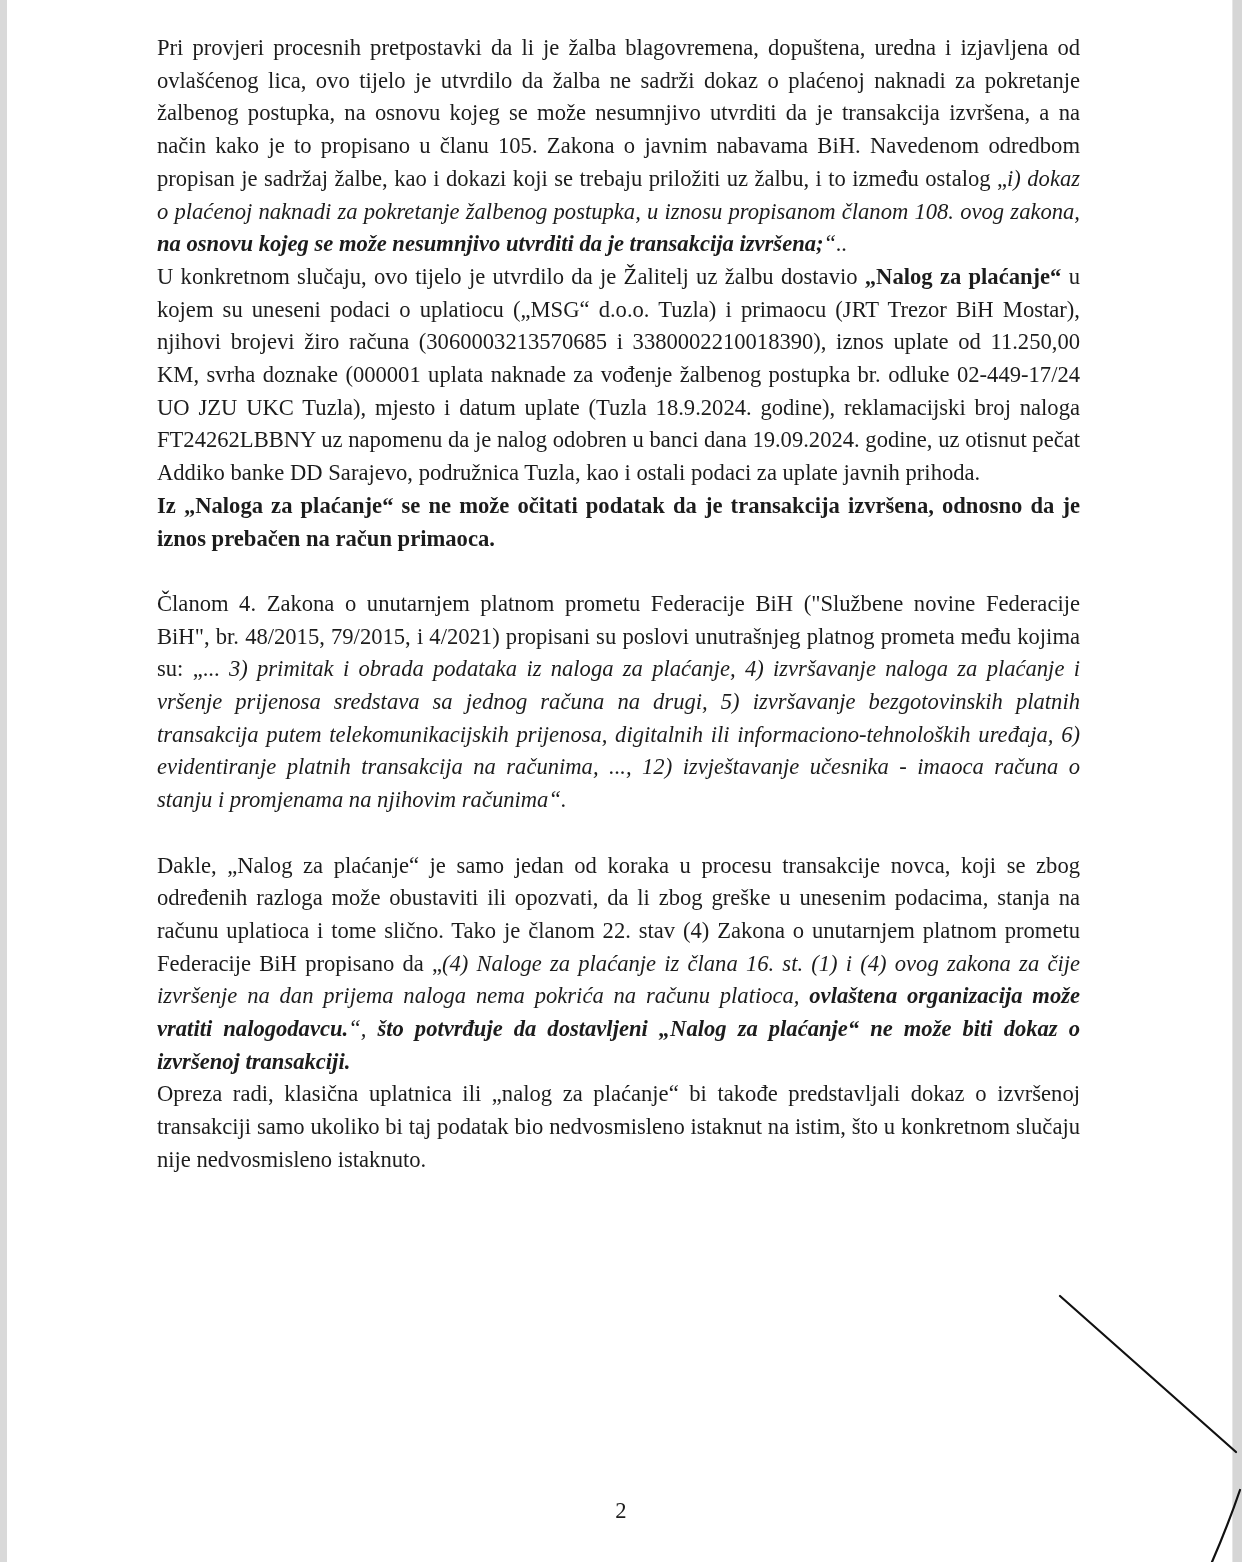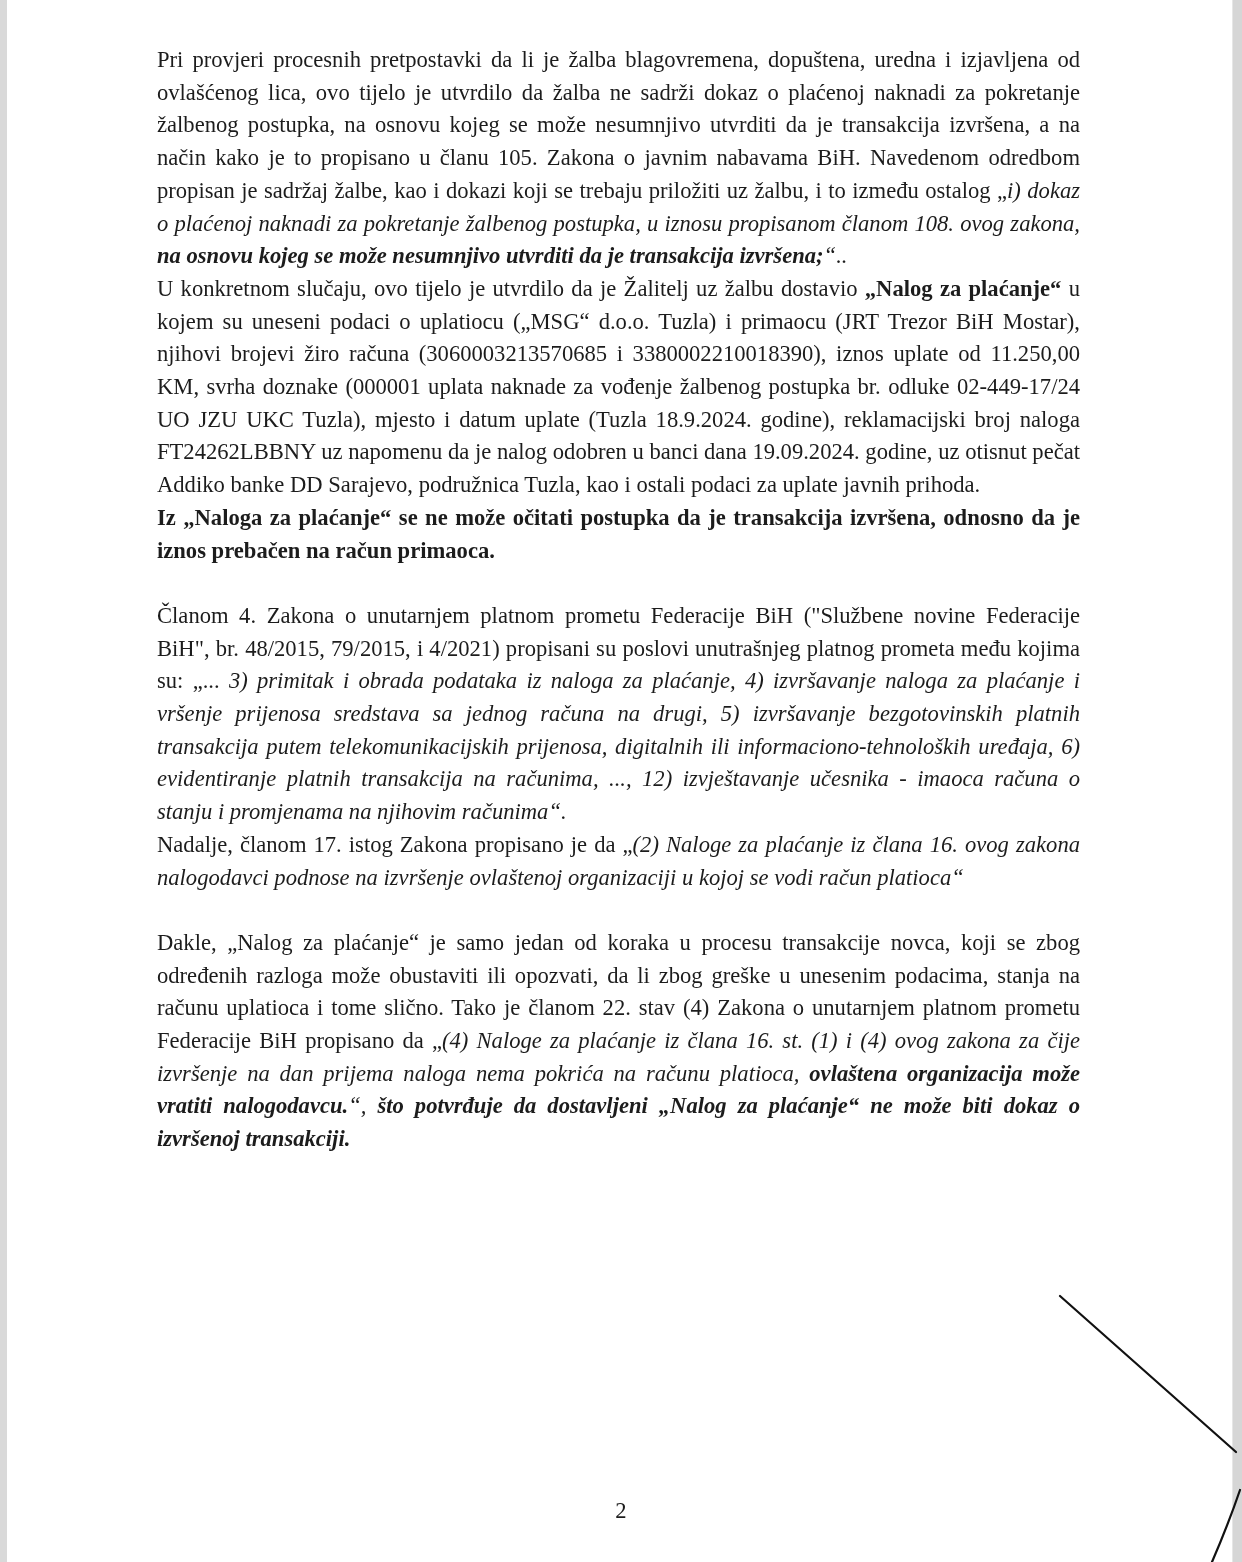--- a/index.html
+++ b/index.html
@@ -5,21 +5,21 @@
   html, body { margin: 0; padding: 0; }
   body {
     width: 1242px; height: 1562px; position: relative; overflow: hidden;
     background: #ffffff;
     font-family: "Liberation Serif", "DejaVu Serif", serif;
     color: #1c1c1c;
   }
   .edge-left { position: absolute; left: 0; top: 0; width: 7px; height: 1562px; background: #d9d9d9; }
   .edge-right { position: absolute; left: 1232px; top: 0; width: 10px; height: 1562px; background: #d6d6d6; border-left: 1px solid #e6e6e6; }
   .page {
-    position: absolute; left: 157px; top: 44px; width: 923px;
+    position: absolute; left: 157px; top: 32px; width: 923px;
     font-size: 22.6px; line-height: 32.7px;
     text-align: justify;
   }
   .page p { margin: 0; }
   .gap { height: 32.7px; }
   .it { font-style: italic; }
   .b { font-weight: bold; }
   .u { }
   .page-number {
     position: absolute; left: 0; width: 1242px; top: 1498px; text-align: center;
@@ -29,26 +29,26 @@
 </style>
 </head>
 <body>
 
 <div class="edge-left"></div>
 <div class="edge-right"></div>
 
 <div class="page">
   <p><span>Pri provjeri procesnih pretpostavki da li je žalba blagovremena, dopuštena, uredna i izjavljena od ovlašćenog lica, ovo tijelo je utvrdilo da žalba ne sadrži dokaz o plaćenoj naknadi za pokretanje žalbenog postupka, na osnovu kojeg se može nesumnjivo utvrditi da je transakcija izvršena, a na način kako je to propisano u članu 105. Zakona o javnim nabavama BiH. Navedenom odredbom propisan je sadržaj žalbe, kao i dokazi koji se trebaju priložiti uz žalbu, i to između ostalog  „</span><span class="it">i) dokaz o plaćenoj naknadi za pokretanje žalbenog postupka, u iznosu propisanom članom 108. ovog zakona, </span><span class="b it">na osnovu kojeg se može nesumnjivo utvrditi da je transakcija izvršena;</span><span class="it">“..</span></p>
   <p><span>U konkretnom slučaju, ovo tijelo je utvrdilo da je Žalitelj  uz žalbu dostavio </span><span class="b u">„Nalog za plaćanje“</span><span> u kojem su uneseni podaci o uplatiocu („MSG“ d.o.o. Tuzla) i primaocu (JRT Trezor BiH Mostar), njihovi brojevi žiro računa (3060003213570685 i 3380002210018390), iznos uplate od 11.250,00 KM, svrha doznake (000001 uplata naknade za vođenje žalbenog postupka br. odluke 02-449-17/24 UO JZU UKC Tuzla), mjesto i datum uplate (Tuzla 18.9.2024. godine), reklamacijski broj naloga FT24262LBBNY uz napomenu da je nalog odobren u banci dana 19.09.2024. godine, uz otisnut pečat Addiko banke DD Sarajevo, podružnica Tuzla, kao i ostali podaci za uplate javnih prihoda.</span></p>
-  <p><span class="b">Iz „Naloga za plaćanje“ se ne može očitati postupka da je transakcija izvršena, odnosno da je iznos prebačen na račun primaoca.</span></p>
+  <p><span class="b">Iz „Naloga za plaćanje“ se ne može očitati podatak da je transakcija izvršena, odnosno da je iznos prebačen na račun primaoca.</span></p>
   <div class="gap"></div>
   <p><span>Članom 4. Zakona o unutarnjem platnom prometu Federacije BiH ("Službene novine Federacije BiH", br. 48/2015, 79/2015, i 4/2021) propisani su poslovi unutrašnjeg platnog prometa   među kojima su: „... </span><span class="it">3) primitak i obrada podataka iz naloga za plaćanje, 4) izvršavanje naloga za plaćanje i vršenje prijenosa sredstava sa jednog računa na drugi, 5) izvršavanje bezgotovinskih platnih transakcija putem telekomunikacijskih prijenosa, digitalnih ili informaciono-tehnoloških uređaja, 6) evidentiranje platnih transakcija na računima, ..., 12) izvještavanje učesnika - imaoca računa o stanju i promjenama na njihovim računima“.</span></p>
-  <p><span>Nadalje, članom 17. istog Zakona propisano je da  „</span><span class="it">(2) Naloge za plaćanje iz člana 16. ovog zakona nalogodavci podnose na izvršenje ovlaštenoj organizaciji u kojoj se vodi račun platioca“</span></p>
   <div class="gap"></div>
   <p><span>Dakle, „Nalog za plaćanje“ je samo jedan od koraka u procesu transakcije novca, koji se zbog određenih razloga može obustaviti ili opozvati, da li zbog greške u unesenim podacima, stanja na računu uplatioca i tome slično. Tako je  članom 22.  stav (4) Zakona o unutarnjem platnom prometu Federacije BiH propisano  da „</span><span class="it">(4) Naloge za plaćanje iz člana 16. st. (1) i (4) ovog zakona za čije izvršenje na dan prijema naloga nema pokrića na računu platioca, </span><span class="b it">ovlaštena organizacija može vratiti nalogodavcu.</span><span class="it">“, </span><span class="b it">što potvrđuje da dostavljeni „Nalog za plaćanje“ ne može biti dokaz o izvršenoj  transakciji.</span></p>
+  <p><span>Opreza radi, klasična uplatnica ili „nalog za plaćanje“ bi takođe predstavljali dokaz o izvršenoj transakciji samo ukoliko bi taj podatak bio nedvosmisleno istaknut na istim, što u konkretnom slučaju nije nedvosmisleno istaknuto.</span></p>
   <div class="gap"></div>
 </div>
 
 <div class="page-number">2</div>
 
 <svg class="pen-mark" viewBox="0 0 1242 1562">
   <path d="M1060 1296 L1236 1452 M1240 1490 Q1228 1525 1212 1562" fill="none" stroke="#111111" stroke-width="2.2" stroke-linecap="round"></path>
 </svg>
 
 </body></html>

